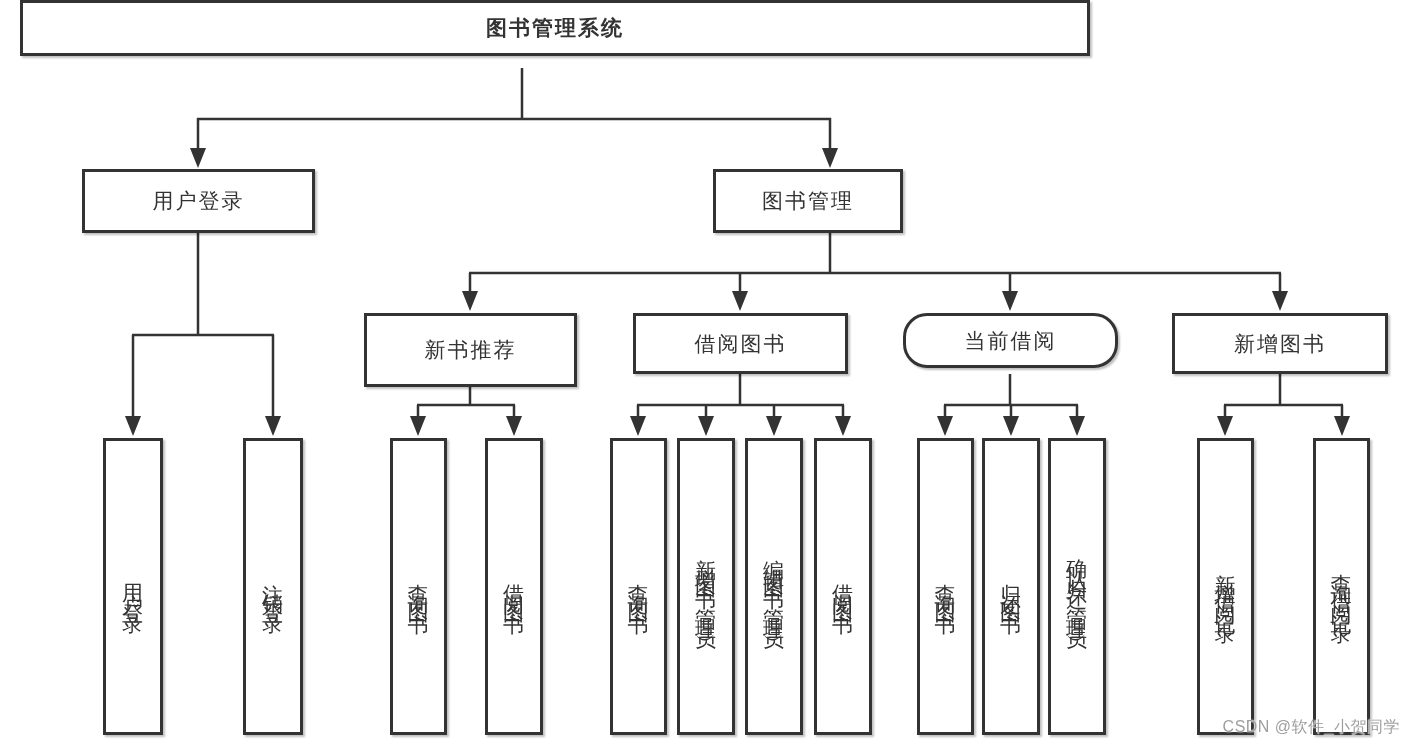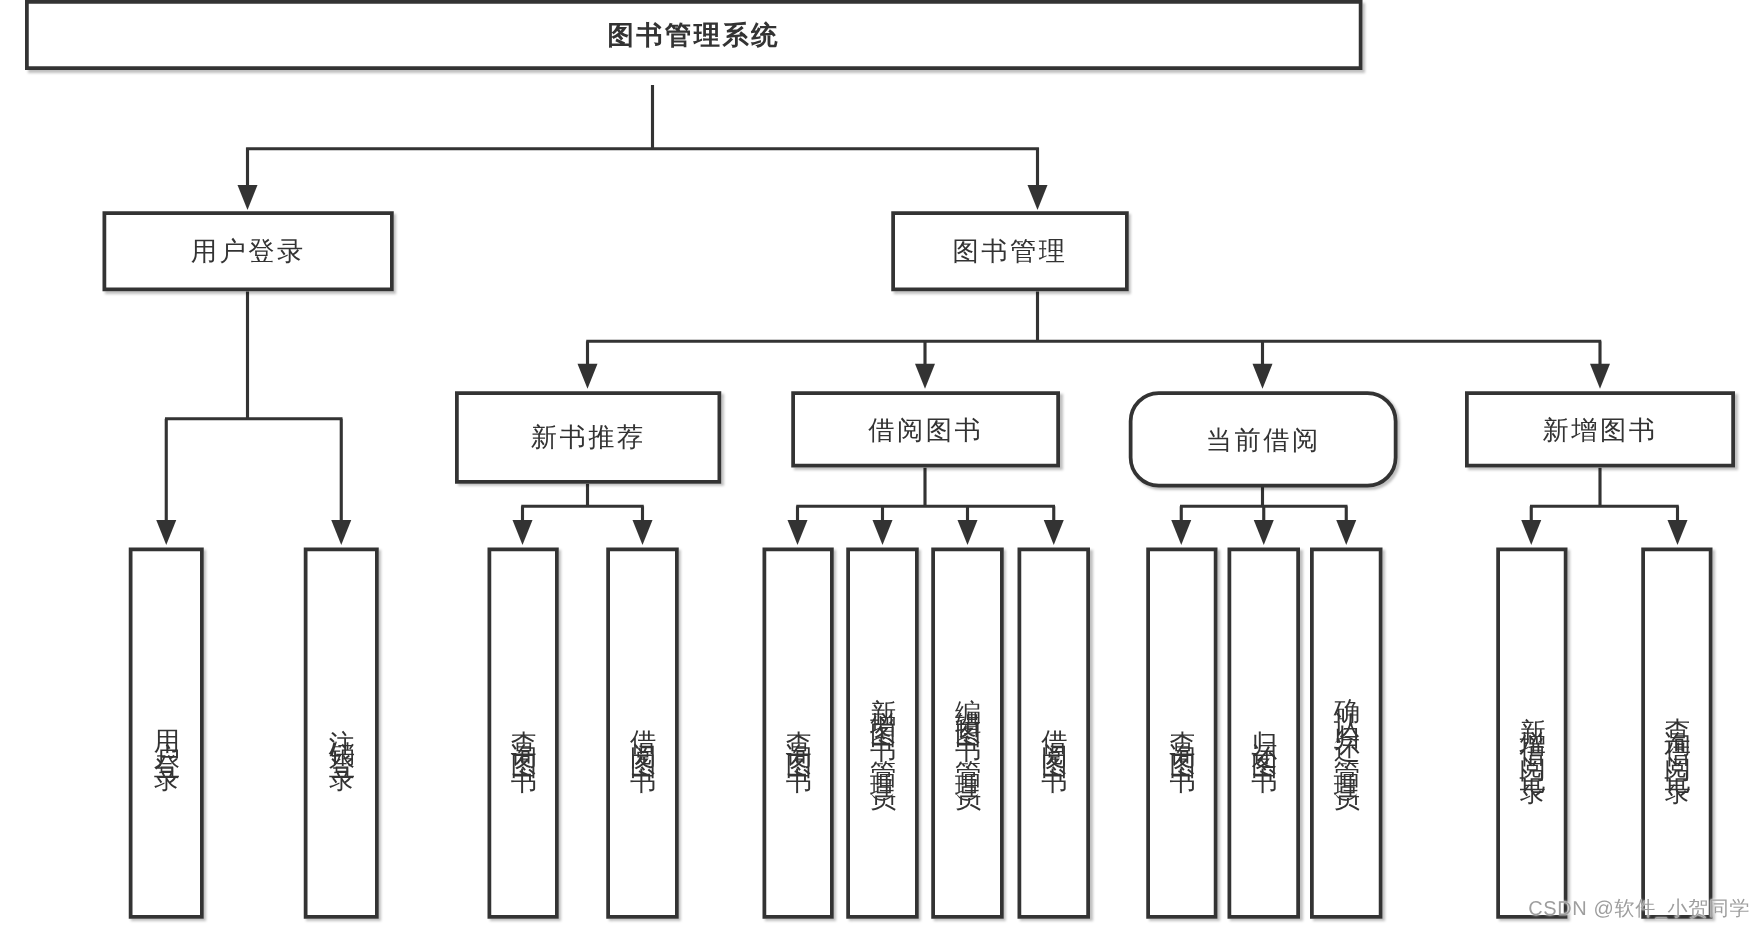--- a/index.html
+++ b/index.html
@@ -82,21 +82,21 @@
   <div class="node hbox" style="left:713px;top:169px;width:190px;height:64px;">
     <span class="lbl">图书管理</span>
   </div>
 
   <div class="node hbox" style="left:364px;top:313px;width:213px;height:74px;">
     <span class="lbl">新书推荐</span>
   </div>
   <div class="node hbox" style="left:633px;top:313px;width:215px;height:61px;">
     <span class="lbl">借阅图书</span>
   </div>
-  <div class="node hbox" style="left:903px;top:313px;width:215px;height:77px;border-radius:24px;">
+  <div class="node hbox" style="left:903px;top:313px;width:215px;height:55px;border-radius:24px;">
     <span class="lbl">当前借阅</span>
   </div>
   <div class="node hbox" style="left:1172px;top:313px;width:216px;height:61px;">
     <span class="lbl">新增图书</span>
   </div>
 
   <div class="node vbox" style="left:103px;top:438px;width:60px;height:297px;">
     <span class="lbl">用户登录</span>
   </div>
   <div class="node vbox" style="left:243px;top:438px;width:60px;height:297px;">

